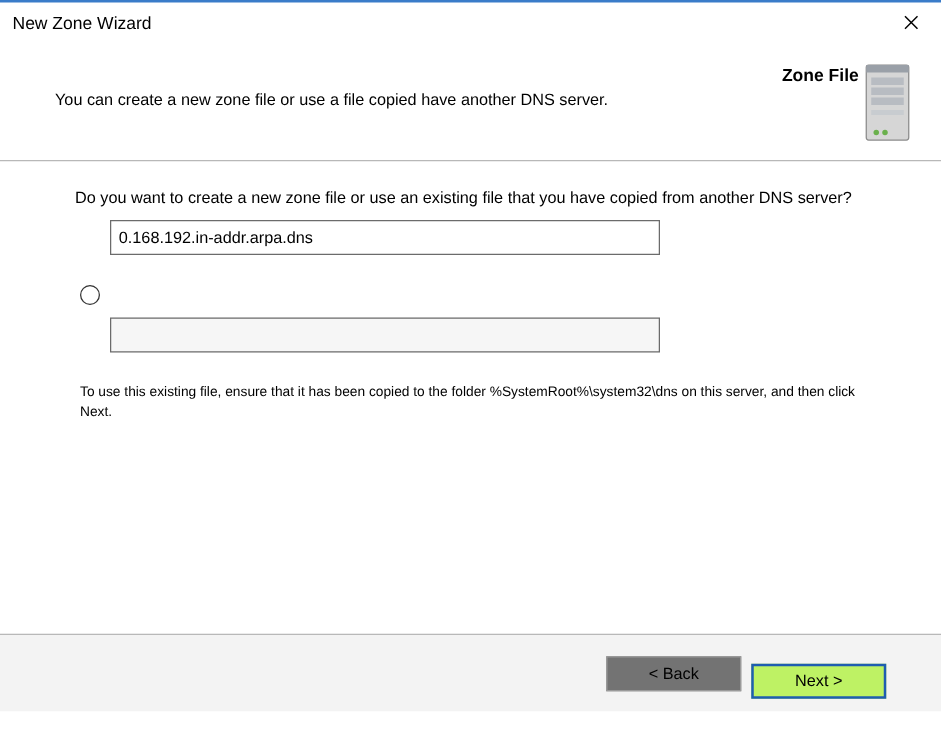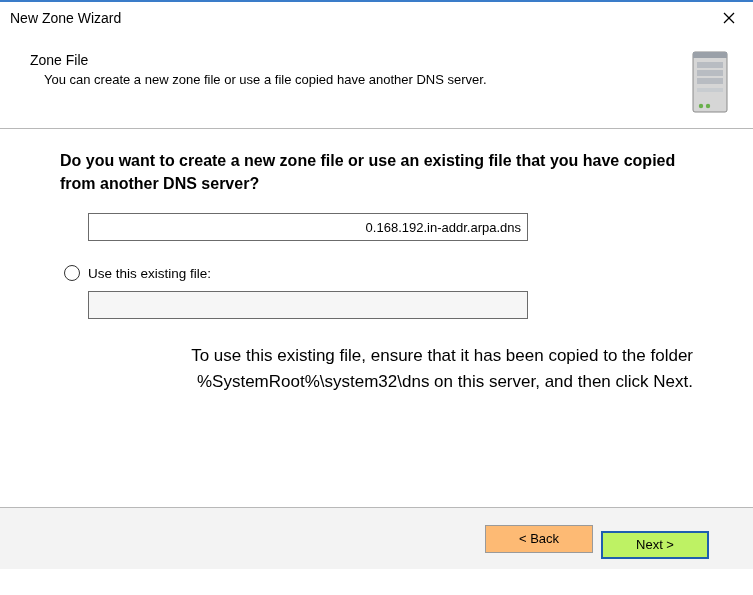--- a/index.html
+++ b/index.html
@@ -37,45 +37,45 @@
     .header-section {
       padding: 10px 10px 10px 30px;
       border-bottom: 1px solid #b8b8b8;
       display: flex;
       justify-content: space-between;
       align-items: flex-start;
       min-height: 92px;
     }
     .header-text-block { flex: 1; padding-top: 8px; }
     .header-title {
-      font-weight: normal;
+      font-weight: bold;
       font-size: 14px;
       margin-bottom: 4px;
+      text-align: right;
     }
     .header-desc {
       font-size: 13px;
       padding-left: 14px;
     }
     .server-icon {
       width: 50px;
       height: 72px;
       margin-right: 6px;
       margin-top: 2px;
       position: relative;
     }
     .server-icon svg { width: 100%; height: 100%; }
     .body-section {
       padding: 20px 60px 10px 60px;
       height: 378px;
     }
     .prompt-text {
-      font-size: 16px;
+      font-size: 13px;
       line-height: 1.45;
-      margin-bottom: 18px;
-      font-weight: bold;
+      margin-bottom: 8px;
     }
     .radio-row {
       display: flex;
       align-items: center;
       margin-bottom: 10px;
       margin-left: 4px;
     }
     .radio {
       width: 16px;
       height: 16px;
@@ -101,49 +101,47 @@
       margin-bottom: 24px;
     }
     .text-input {
       width: 440px;
       height: 28px;
       border: 1px solid #6b6b6b;
       padding: 3px 6px;
       font-size: 13px;
       font-family: inherit;
       background: #fff;
-      text-align: right;
     }
     .text-input.disabled {
       background: #f6f6f6;
       color: #aaa;
     }
     .hint-text {
-      font-size: 17px;
+      font-size: 11px;
       line-height: 1.5;
       margin-left: 4px;
       margin-top: 12px;
-      text-align: right;
     }
     .footer-section {
       border-top: 1px solid #b8b8b8;
       height: 62px;
       display: flex;
       align-items: center;
       justify-content: flex-end;
       padding-right: 18px;
       gap: 8px;
       background: #f3f3f3;
     }
     .footer-section .gap { width: 18px; }
     .btn {
       min-width: 108px;
       height: 28px;
       border: 1px solid #9a9a9a;
-      background: #fdba74;
+      background: #737373;
       font-size: 13px;
       cursor: pointer;
       font-family: inherit;
       padding: 0 8px;
     }
     .btn.primary {
       border: 2px solid #1e5db0;
       background: #bef264;
       margin-top: 12px;
     }
@@ -182,21 +180,20 @@
 
 <div class="body-section">
   <div class="prompt-text">Do you want to create a new zone file or use an existing file that you have copied from another DNS server?</div>
 
   <div class="input-wrap">
     <input type="text" class="text-input" value="0.168.192.in-addr.arpa.dns" style="">
   </div>
 
   <div class="radio-row">
     <span class="radio"></span>
-    <span class="radio-label">Use this existing file:</span>
   </div>
   <div class="input-wrap">
     <input type="text" class="text-input disabled" disabled="" value="" style="">
   </div>
 
   <div class="hint-text">To use this existing file, ensure that it has been copied to the folder %SystemRoot%\system32\dns on this server, and then click Next.</div>
 </div>
 
 <div class="footer-section">
   <button class="btn">&lt; Back</button>

